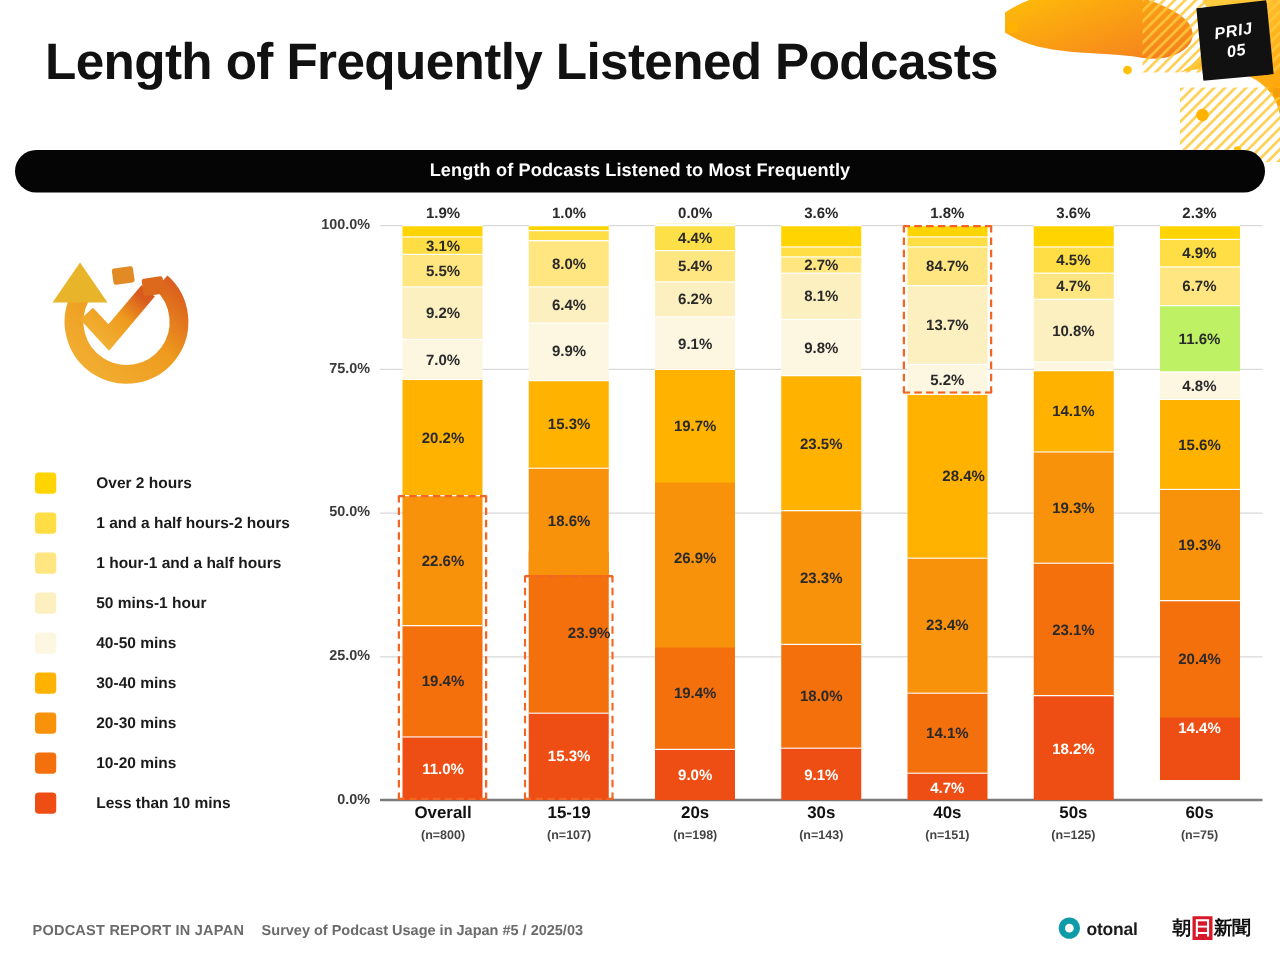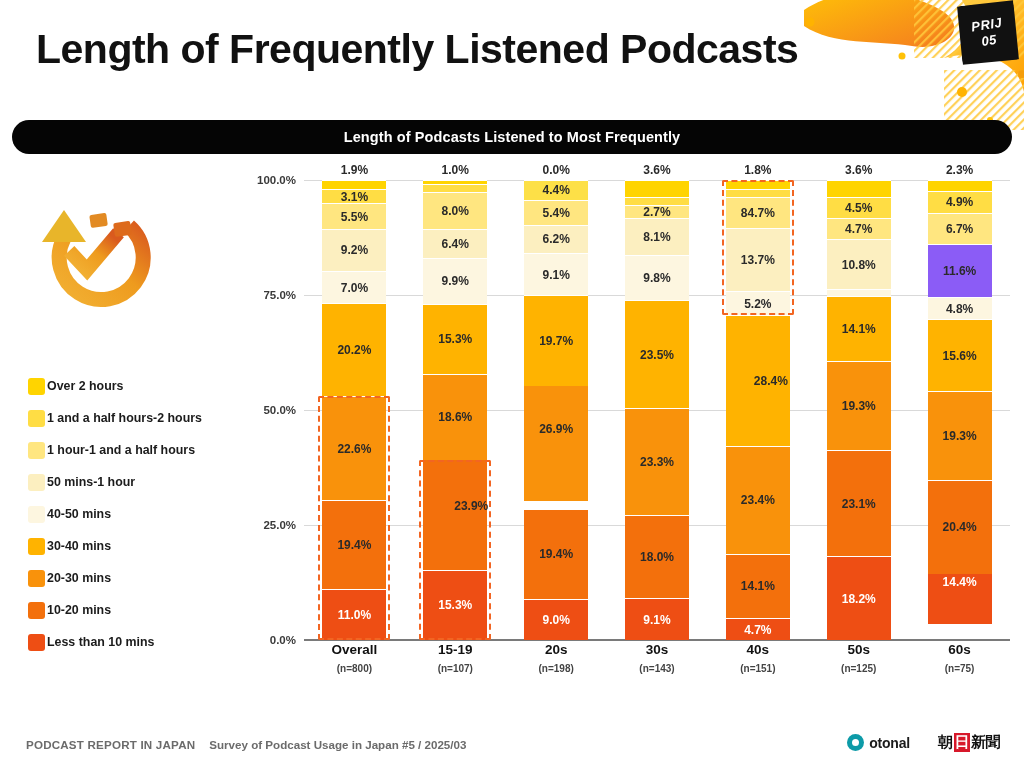--- a/index.html
+++ b/index.html
@@ -39,21 +39,21 @@
   }
   .pill-text { color:#fff; font-size:14.5px; font-weight:bold; letter-spacing:.1px; }
 
   
   .clock-icon { position:absolute; left:34px; top:198px; width:120px; height:118px; }
 
   
   .legend { position:absolute; left:28px; top:370px; width:230px; }
   .legend-row { display:flex; align-items:center; height:32px; }
   .legend-swatch { width:17px; height:17px; border-radius:3px; flex:0 0 auto; }
-  .legend-label { margin-left:2px; font-size:12.4px; font-weight:bold; color:#1b1b1b; white-space:nowrap; }
+  .legend-label { margin-left:32px; font-size:12.4px; font-weight:bold; color:#1b1b1b; white-space:nowrap; }
 
   
   .plot { position:absolute; left:250px; top:180px; width:760px; height:500px; }
   .ylabels { position:absolute; left:0; top:0; width:52px; height:460px; }
   .ylabel {
     position:absolute; right:6px; transform:translateY(-50%);
     font-size:11.5px; font-weight:bold; color:#3a3a3a; white-space:nowrap;
   }
   .gridlines { position:absolute; left:54px; top:0; right:0; height:460px; }
   .gridline { position:absolute; left:0; right:0; height:1px; background:#d9d9d9; }
@@ -271,21 +271,21 @@
           </div>
         </div>
         <div class="barcol">
           <div class="bar">
             <div class="seg" style="height: 41.4px; bottom: 0px; background: rgb(238, 78, 20);">
               <span class="seg-label light">9.0%</span>
             </div>
             <div class="seg" style="height: 89.24px; bottom: 41.4px; background: rgb(243, 112, 12);">
               <span class="seg-label">19.4%</span>
             </div>
-            <div class="seg" style="height: 146px; bottom: 139px; background: rgb(249, 146, 11);">
+            <div class="seg" style="height: 146px; bottom: 122px; background: rgb(249, 146, 11);">
               <span class="seg-label">26.9%</span>
             </div>
             <div class="seg" style="height: 90.62px; bottom: 254.38px; background: rgb(255, 179, 0);">
               <span class="seg-label">19.7%</span>
             </div>
             <div class="seg" style="height: 41.86px; bottom: 345px; background: rgb(253, 246, 224);">
               <span class="seg-label">9.1%</span>
             </div>
             <div class="seg" style="height: 28.52px; bottom: 386.86px; background: rgb(252, 239, 192);">
               <span class="seg-label">6.2%</span>
@@ -395,21 +395,21 @@
             </div>
             <div class="seg" style="height: 88.78px; bottom: 160.08px; background: rgb(249, 146, 11);">
               <span class="seg-label">19.3%</span>
             </div>
             <div class="seg" style="height: 71.76px; bottom: 248.86px; background: rgb(255, 179, 0);">
               <span class="seg-label">15.6%</span>
             </div>
             <div class="seg" style="height: 22.08px; bottom: 320.62px; background: rgb(253, 246, 224);">
               <span class="seg-label">4.8%</span>
             </div>
-            <div class="seg" style="height: 53.36px; bottom: 342.7px; background: #8b5cf6;">
+            <div class="seg" style="height: 53.36px; bottom: 342.7px; background: #bef264;">
               <span class="seg-label">11.6%</span>
             </div>
             <div class="seg" style="height: 30.82px; bottom: 396.06px; background: rgb(255, 230, 128);">
               <span class="seg-label">6.7%</span>
             </div>
             <div class="seg" style="height: 22.54px; bottom: 426.88px; background: rgb(255, 221, 68);">
               <span class="seg-label">4.9%</span>
             </div>
             <span class="seg-label outside" style="bottom: 464px;">2.3%</span>
             <div class="seg" style="height: 10.58px; bottom: 449.42px; background: rgb(255, 212, 0);"></div>

